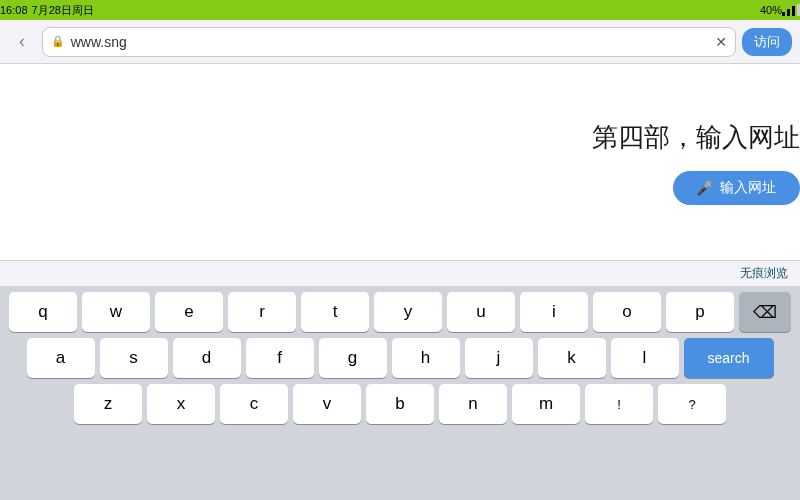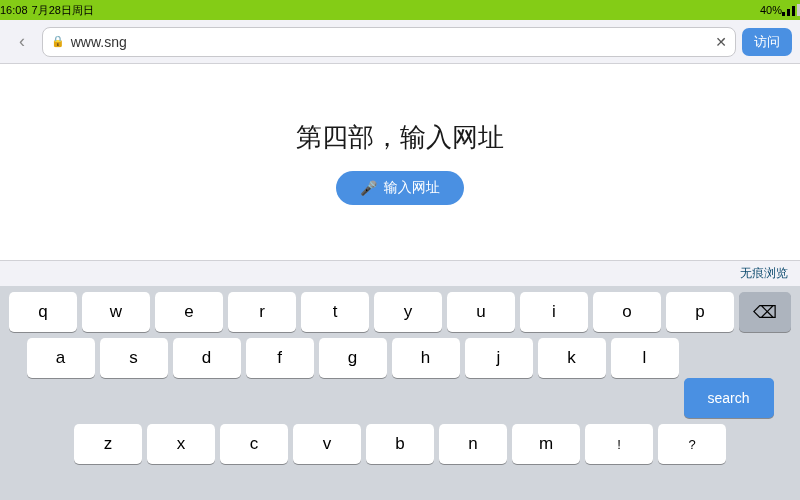--- a/index.html
+++ b/index.html
@@ -55,33 +55,33 @@
       color: #555;
       gap: 6px;
     }
     .url-lock { font-size: 11px; color: #555; }
     .url-text { flex: 1; color: #333; font-size: 14px; }
     .url-reload { font-size: 14px; color: #555; }
     #visit-btn {
       background: #4a90e2;
       color: #fff;
       border: none;
-      border-radius: 7px;
+      border-radius: 12px;
       padding: 5px 12px;
       font-size: 13px;
       cursor: pointer;
     }
 
     
     #content-area {
       height: 196px;
       background: #fff;
       display: flex;
       flex-direction: column;
-      align-items: center;
+      align-items: flex-end;
       justify-content: center;
       gap: 16px;
     }
     #main-title {
       font-size: 26px;
       color: #1a1a1a;
       font-weight: 400;
     }
     #voice-search-btn {
       background: #4a90e2;
@@ -137,21 +137,20 @@
       user-select: none;
       flex: 1;
       max-width: 68px;
     }
     .key-blue {
       background: #4a90e2;
       color: #fff;
       font-size: 14px;
       max-width: 90px;
       min-width: 80px;
-      margin-top: 40px;
     }
     .key-delete {
       background: #adb4be;
       min-width: 42px;
       max-width: 52px;
     }
     .key-small {
       font-size: 13px;
     }
   </style>

